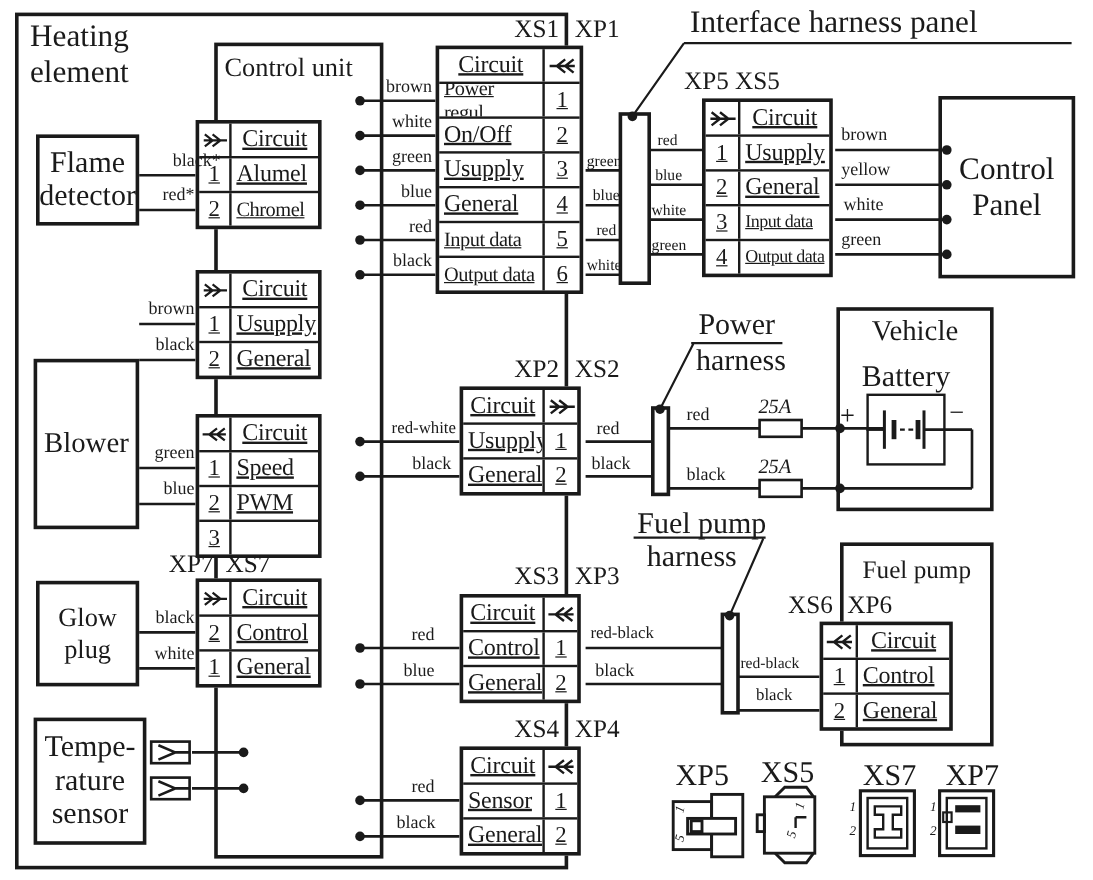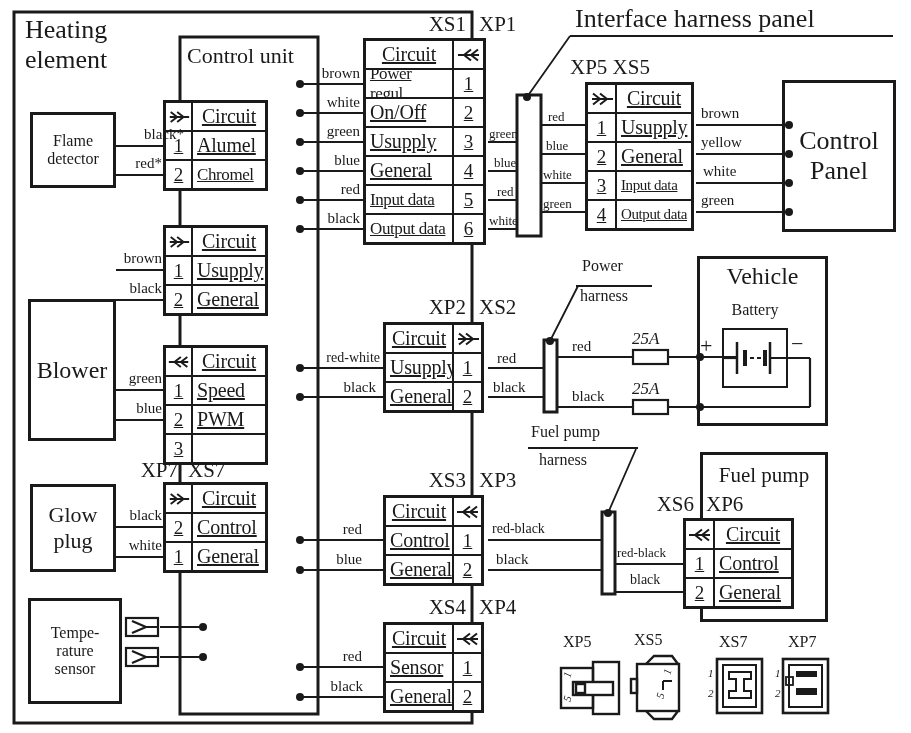--- a/index.html
+++ b/index.html
@@ -4,21 +4,21 @@
 <style>
   html,body{margin:0;padding:0;background:#fff;}
   #stage{position:relative;width:911px;height:733px;background:#ffffff;overflow:hidden;
          font-family:"Liberation Serif", serif;color:#1a1a1a;}
   #wiring{position:absolute;left:0;top:0;z-index:1;}
   .box{position:absolute;border:3px solid #1a1a1a;background:transparent;z-index:2;
        display:flex;flex-direction:column;align-items:center;justify-content:center;
        text-align:center;box-sizing:border-box;}
   .lbl{position:absolute;z-index:3;white-space:nowrap;line-height:1.05;}
   .fs26{font-size:26px;} .fs24{font-size:24px;} .fs22{font-size:22px;} .fs21{font-size:21px;}
-  .fs20{font-size:16px;} .fs17{font-size:17px;} .fs15{font-size:15px;} .fs14{font-size:14px;}
+  .fs20{font-size:25px;} .fs17{font-size:17px;} .fs15{font-size:15px;} .fs14{font-size:14px;}
   .fs13{font-size:13px;} .fs11{font-size:11px;}
   .ital{font-style:italic;}
   .ra{text-align:right;display:inline-block;}
   .tbl{position:absolute;background:#ffffff;border:3px solid #1a1a1a;z-index:2;
        box-sizing:border-box;font-size:20px;text-decoration:underline;}
   .trow{display:flex;height:27px;align-items:stretch;}
   .trow + .trow{border-top:2px solid #1a1a1a;}
   .c{display:flex;align-items:center;box-sizing:border-box;overflow:hidden;}
   .circuit{justify-content:flex-start;padding-left:4px;letter-spacing:-0.2px;}
   .hdr{justify-content:center;padding-left:0;}

